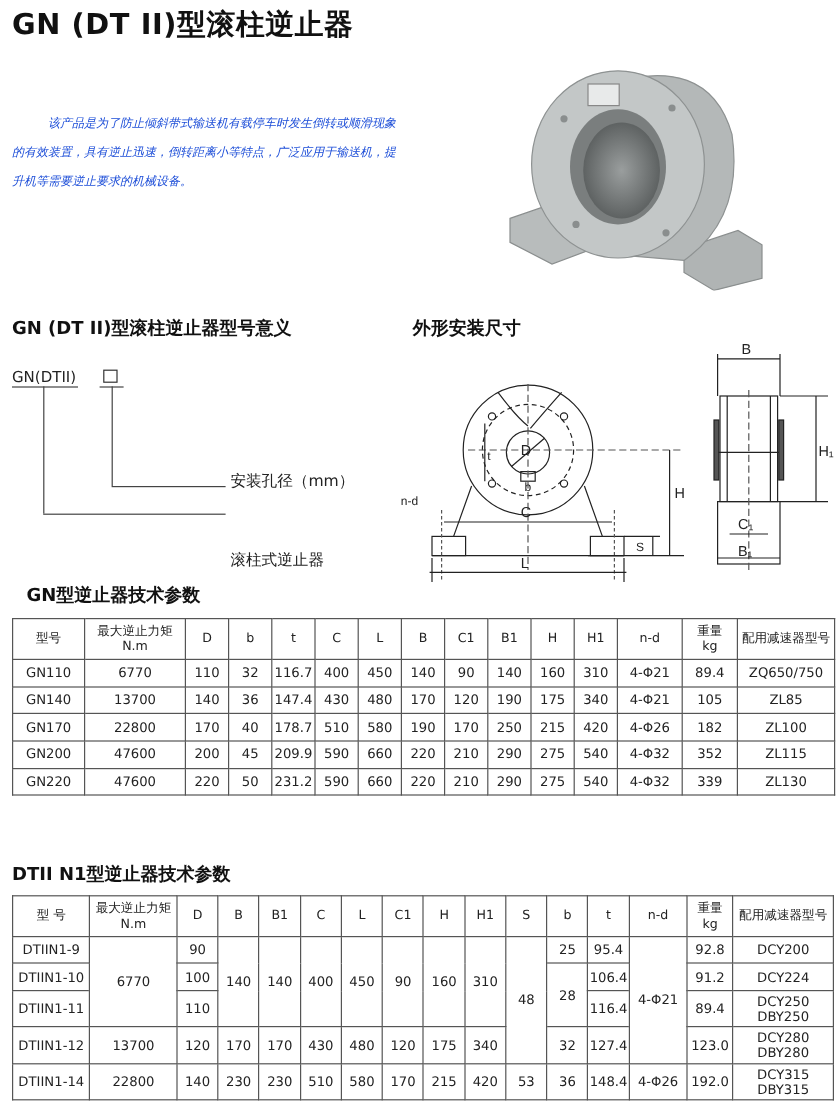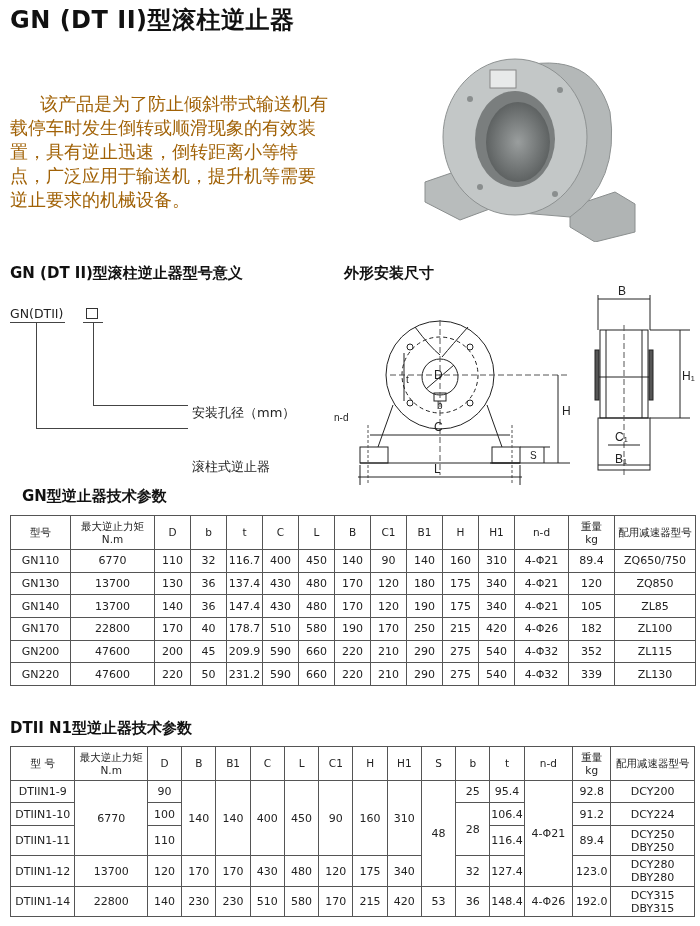--- a/index.html
+++ b/index.html
@@ -1,20 +1,20 @@
 <!DOCTYPE html>
 <html><head>
 <meta charset="utf-8">
 <style>
   * { box-sizing: border-box; margin: 0; padding: 0; }
   html, body { width: 700px; height: 926px; background: #ffffff; overflow: hidden; }
   body { position: relative; font-family: "DejaVu Sans", "Liberation Sans", sans-serif; color: #1a1a1a; }
 
   .title { position: absolute; left: 10px; top: 4px; font-size: 24px; font-weight: bold; letter-spacing: 0.5px; color: #111; }
-  .intro { position: absolute; left: 10px; top: 92px; width: 320px; font-size: 18px; line-height: 24px; text-indent: 30px; color: #a16207; }
+  .intro { position: absolute; left: 10px; top: 92px; width: 320px; font-size: 10px; line-height: 24px; text-indent: 30px; color: #1d4ed8; font-style: italic; }
 
   .product-photo { position: absolute; left: 420px; top: 42px; width: 230px; height: 200px; }
 
   .sec-head { position: absolute; font-size: 15px; color: #111; font-weight: bold; }
   .model-code { position: absolute; left: 10px; top: 306px; font-size: 12.5px; color: #222; }
   .model-box { position: absolute; left: 86px; top: 308px; width: 12px; height: 11px; border: 1px solid #333; }
   .legend-label { position: absolute; font-size: 13px; color: #222; }
   .line { position: absolute; background: #444; }
 
   .diagram { position: absolute; left: 330px; top: 285px; width: 370px; height: 200px; }
@@ -62,21 +62,21 @@
 
 <div class="sec-head" style="left:10px; top:264px;">GN (DT II)型滚柱逆止器型号意义</div>
 <div class="model-code">GN(DTII)</div>
 <div class="model-box"></div>
 <div class="line" style="left:10px; top:322px; width:55px; height:1px;"></div>
 <div class="line" style="left:83px; top:322px; width:20px; height:1px;"></div>
 <div class="line" style="left:93px; top:322px; width:1px; height:83px;"></div>
 <div class="line" style="left:93px; top:405px; width:95px; height:1px;"></div>
 <div class="line" style="left:36px; top:322px; width:1px; height:106px;"></div>
 <div class="line" style="left:36px; top:428px; width:152px; height:1px;"></div>
-<div class="legend-label" style="left:192px; top:404px;">安装孔径（mm）</div>
+<div class="legend-label" style="left:192px; top:392px;">安装孔径（mm）</div>
 <div class="legend-label" style="left:192px; top:419px;margin-top:39px;">滚柱式逆止器</div>
 
 <div class="sec-head" style="left:344px; top:264px;">外形安装尺寸</div>
 <svg class="diagram" viewBox="0 0 370 200" font-family="Liberation Sans, sans-serif" font-size="12" fill="none" stroke="#222" stroke-width="1">
 
   <circle cx="110" cy="90" r="54"></circle>
   <circle cx="110" cy="90" r="38" stroke-dasharray="4,3"></circle>
   <path d="M63,120 L48,162 M157,120 L172,162"></path>
   <rect x="30" y="162" width="28" height="16"></rect>
   <rect x="162" y="162" width="28" height="16"></rect>
@@ -177,37 +177,20 @@
         <td>400</td>
         <td>450</td>
         <td>140</td>
         <td>90</td>
         <td>140</td>
         <td>160</td>
         <td>310</td>
         <td>4-Φ21</td>
         <td>89.4</td>
         <td>ZQ650/750</td>
-      </tr>
-      <tr>
-        <td>GN130</td>
-        <td>13700</td>
-        <td>130</td>
-        <td>36</td>
-        <td>137.4</td>
-        <td>430</td>
-        <td>480</td>
-        <td>170</td>
-        <td>120</td>
-        <td>180</td>
-        <td>175</td>
-        <td>340</td>
-        <td>4-Φ21</td>
-        <td>120</td>
-        <td>ZQ850</td>
       </tr>
       <tr>
         <td>GN140</td>
         <td>13700</td>
         <td>140</td>
         <td>36</td>
         <td>147.4</td>
         <td>430</td>
         <td>480</td>
         <td>170</td>

